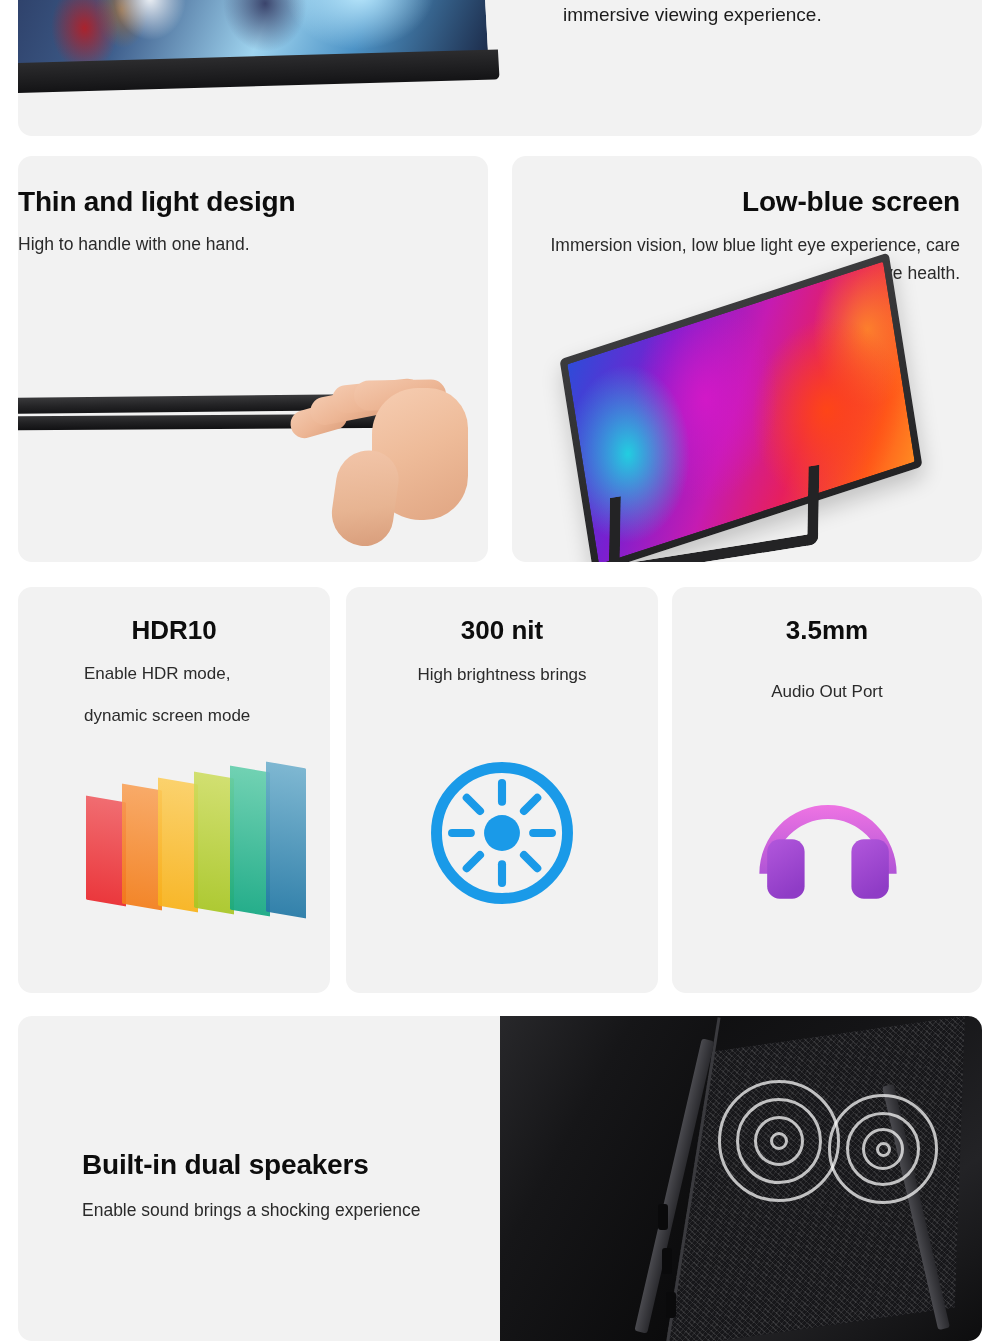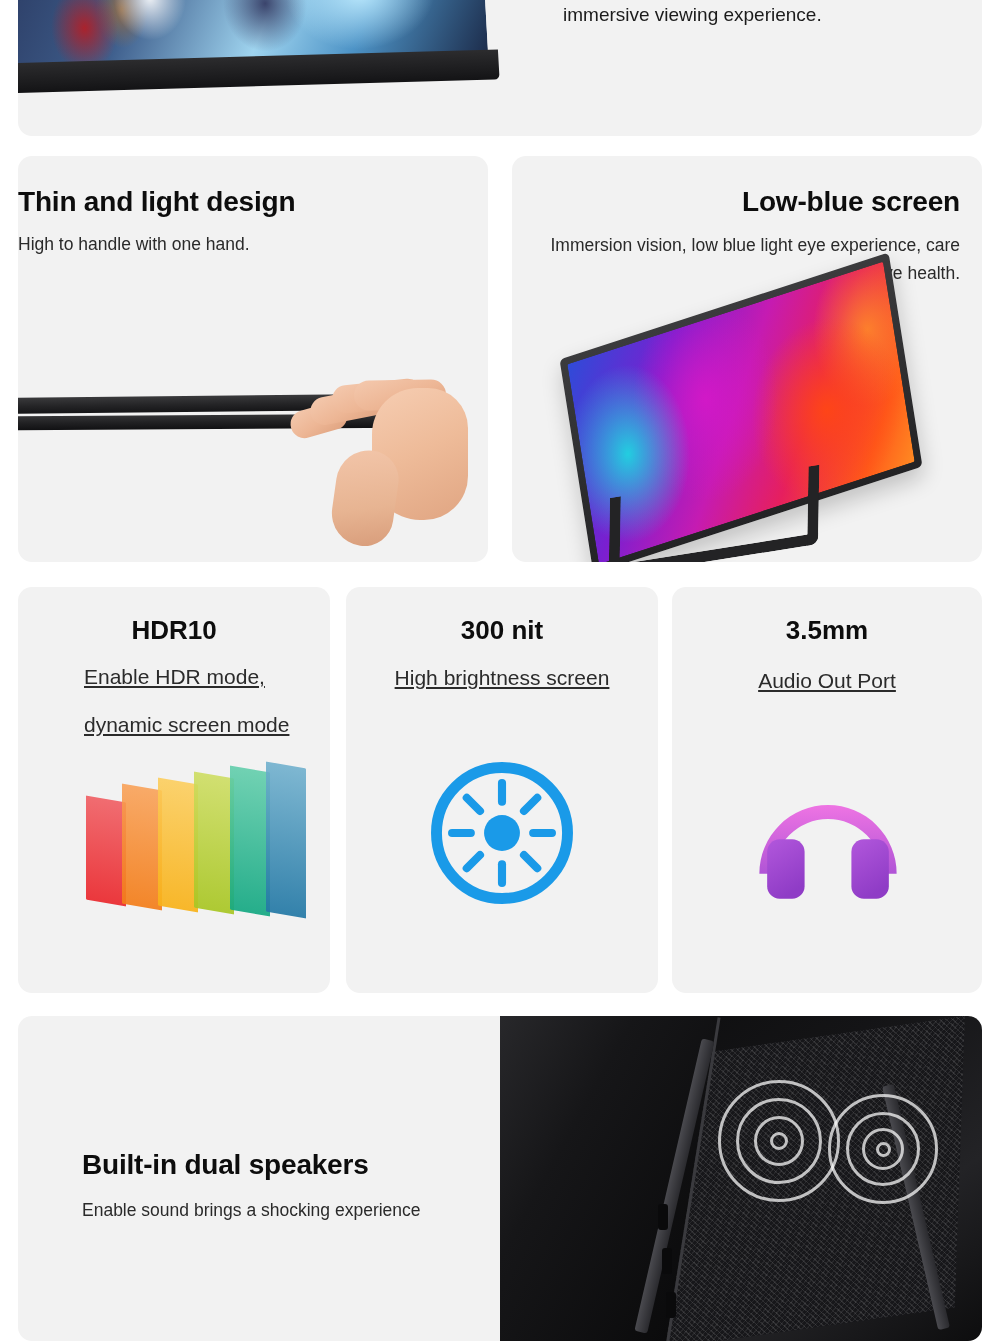--- a/index.html
+++ b/index.html
@@ -122,28 +122,28 @@
     transform:rotate(-9deg) skewX(-10deg);
     box-sizing:border-box;
   }
 
   
   #card-hdr{  left:18px;  top:587px; width:312px; height:406px;}
   #card-nit{  left:346px; top:587px; width:312px; height:406px;}
   #card-jack{ left:672px; top:587px; width:310px; height:406px;}
 
   .m-title{font-size:26px;font-weight:bold;color:#0d0d0d;margin:0;text-align:center;}
-  .m-sub{font-size:21px;color:#2b2b2b;margin:0;line-height:1.62;text-decoration:underline;}
+  .m-sub{font-size:17px;color:#2b2b2b;margin:0;line-height:1.62;}
 
   .hdr-head{position:absolute;left:0;top:28px;width:312px;}
   .hdr-head .m-sub{margin-top:14px;padding-left:66px;text-align:left;}
   .nit-head{position:absolute;left:0;top:28px;width:312px;}
   .nit-head .m-sub{margin-top:15px;text-align:center;}
   .jack-head{position:absolute;left:0;top:28px;width:310px;}
-  .jack-head .m-sub{margin-top:18px;text-align:center;}
+  .jack-head .m-sub{margin-top:32px;text-align:center;}
 
   
   .panes{position:absolute;left:68px;top:178px;width:220px;height:150px;}
   .pane{position:absolute;top:0;width:40px;border-radius:1px;}
   .p1{left:0;   height:104px;margin-top:34px;background:linear-gradient(180deg,rgba(240,90,95,.88),rgba(234,40,45,.92));}
   .p2{left:36px;height:120px;margin-top:22px;background:linear-gradient(180deg,rgba(249,160,85,.88),rgba(243,125,25,.92));}
   .p3{left:72px;height:128px;margin-top:16px;background:linear-gradient(180deg,rgba(252,205,90,.88),rgba(248,178,25,.92));}
   .p4{left:108px;height:136px;margin-top:10px;background:linear-gradient(180deg,rgba(205,221,95,.88),rgba(168,198,35,.92));}
   .p5{left:144px;height:144px;margin-top:4px;background:linear-gradient(180deg,rgba(95,205,170,.88),rgba(20,168,130,.92));}
   .p6{left:180px;height:150px;margin-top:0;background:linear-gradient(180deg,rgba(110,175,205,.88),rgba(35,120,165,.92));}
@@ -251,21 +251,21 @@
       <div class="pane p3 pane-skew"></div>
       <div class="pane p4 pane-skew"></div>
       <div class="pane p5 pane-skew"></div>
       <div class="pane p6 pane-skew"></div>
     </div>
   </div>
 
   <div class="card" id="card-nit">
     <div class="nit-head">
       <p class="m-title">300 nit</p>
-      <p class="m-sub">High brightness screen</p>
+      <p class="m-sub">High brightness brings</p>
     </div>
     <div class="bright">
       <svg viewBox="0 0 100 100" width="156" height="156" aria-hidden="true">
         <circle cx="50" cy="50" r="42" fill="none" stroke="#1a9ae8" stroke-width="7"></circle>
         <circle cx="50" cy="50" r="11.5" fill="#1a9ae8"></circle>
         <g stroke="#1a9ae8" stroke-width="5.2" stroke-linecap="round">
           <line x1="50" y1="18" x2="50" y2="30"></line>
           <line x1="50" y1="70" x2="50" y2="82"></line>
           <line x1="18" y1="50" x2="30" y2="50"></line>
           <line x1="70" y1="50" x2="82" y2="50"></line>

